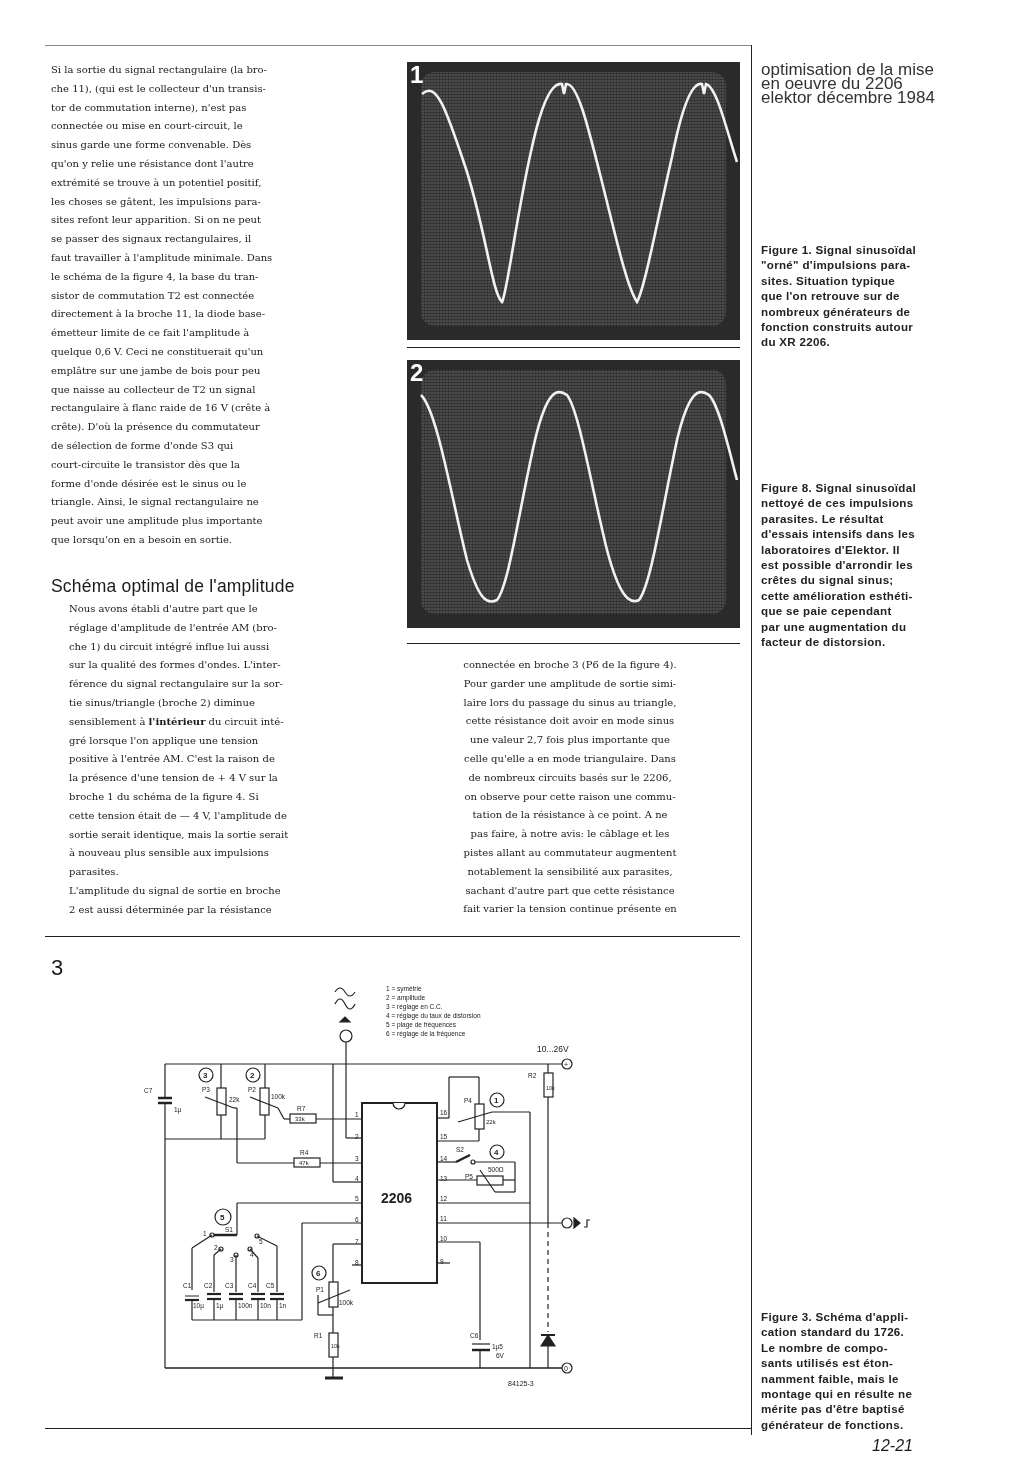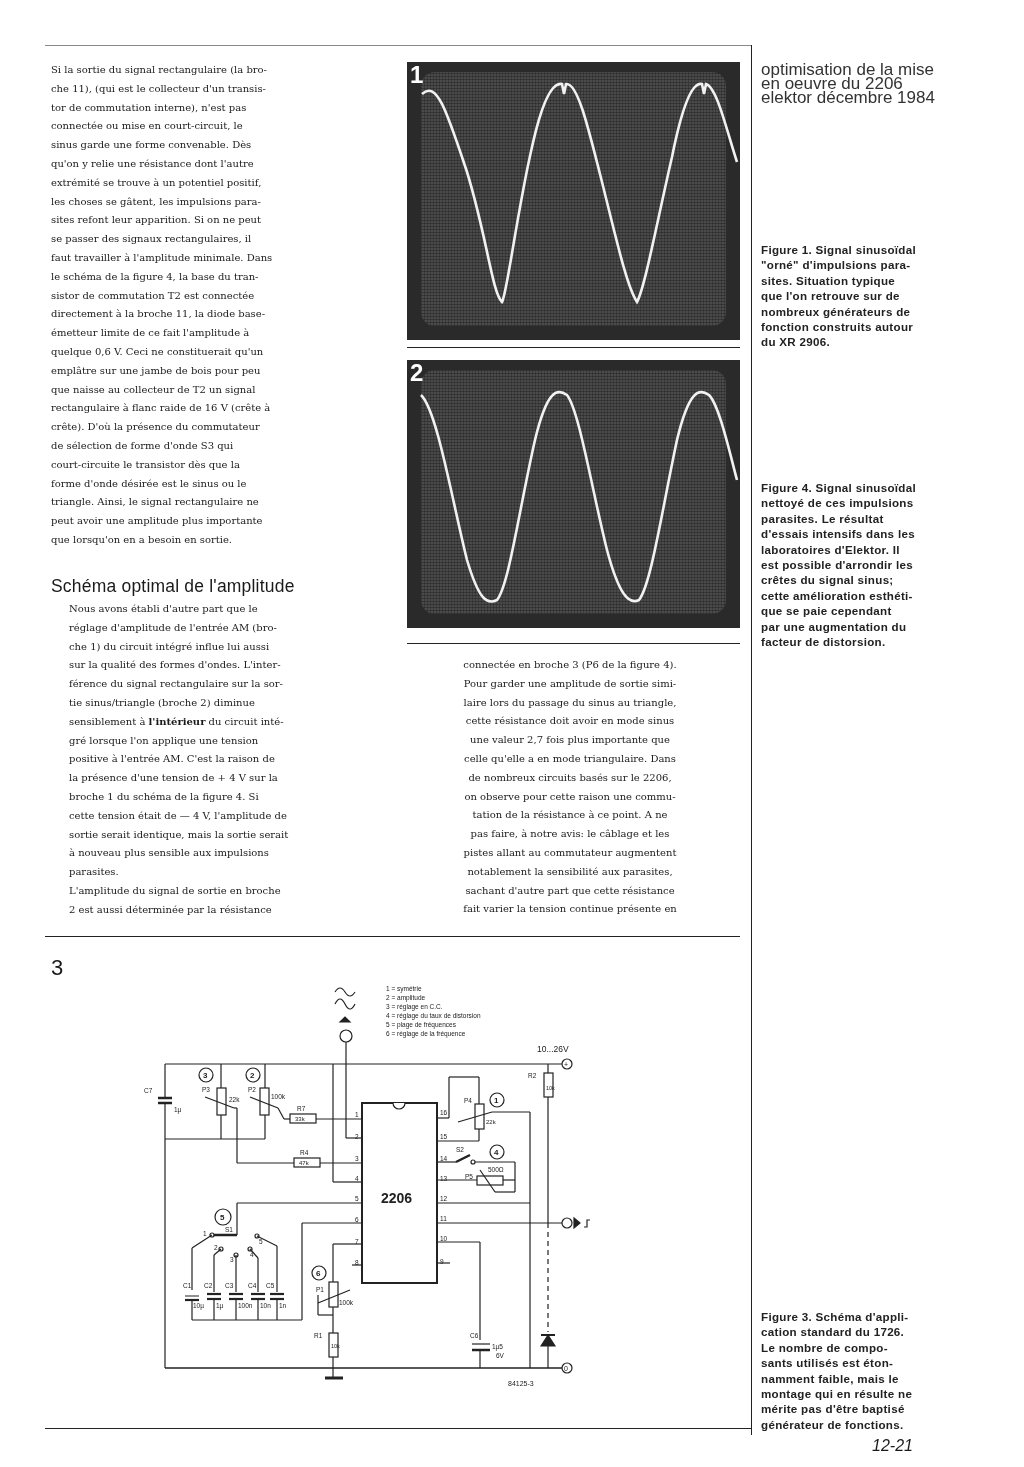--- a/index.html
+++ b/index.html
@@ -89,31 +89,31 @@
   </svg>
   <div class="num sans">1</div>
 </div>
 <div class="hline" style="left:407px; top:347px; width:333px;"></div>
 <div class="side caption sans" style="top:242px;">Figure 1. Signal sinusoïdal
 "orné" d'impulsions para-
 sites. Situation typique
 que l'on retrouve sur de
 nombreux générateurs de
 fonction construits autour
-du XR 2906.</div>
+du XR 2206.</div>
 
 <div class="scope" style="left:407px; top:360px; width:333px; height:268px;">
   <div class="screen"></div>
   <svg width="333" height="268">
     <path d="M14,35 C30,50 45,140 60,200 C72,240 80,245 90,240 C102,225 112,150 128,80 C140,30 150,28 160,35 C172,50 185,130 200,190 C212,235 222,245 232,240 C244,225 255,150 270,80 C282,30 292,28 302,35 C312,45 322,90 330,120" stroke="#f2f2f2" stroke-width="2.6" fill="none"></path>
   </svg>
   <div class="num sans">2</div>
 </div>
 <div class="hline" style="left:407px; top:643px; width:333px;"></div>
-<div class="side caption sans" style="top:480px;">Figure 4. Signal sinusoïdal
+<div class="side caption sans" style="top:480px;">Figure 8. Signal sinusoïdal
 nettoyé de ces impulsions
 parasites. Le résultat
 d'essais intensifs dans les
 laboratoires d'Elektor. Il
 est possible d'arrondir les
 crêtes du signal sinus;
 cette amélioration esthéti-
 que se paie cependant
 par une augmentation du
 facteur de distorsion.</div>

